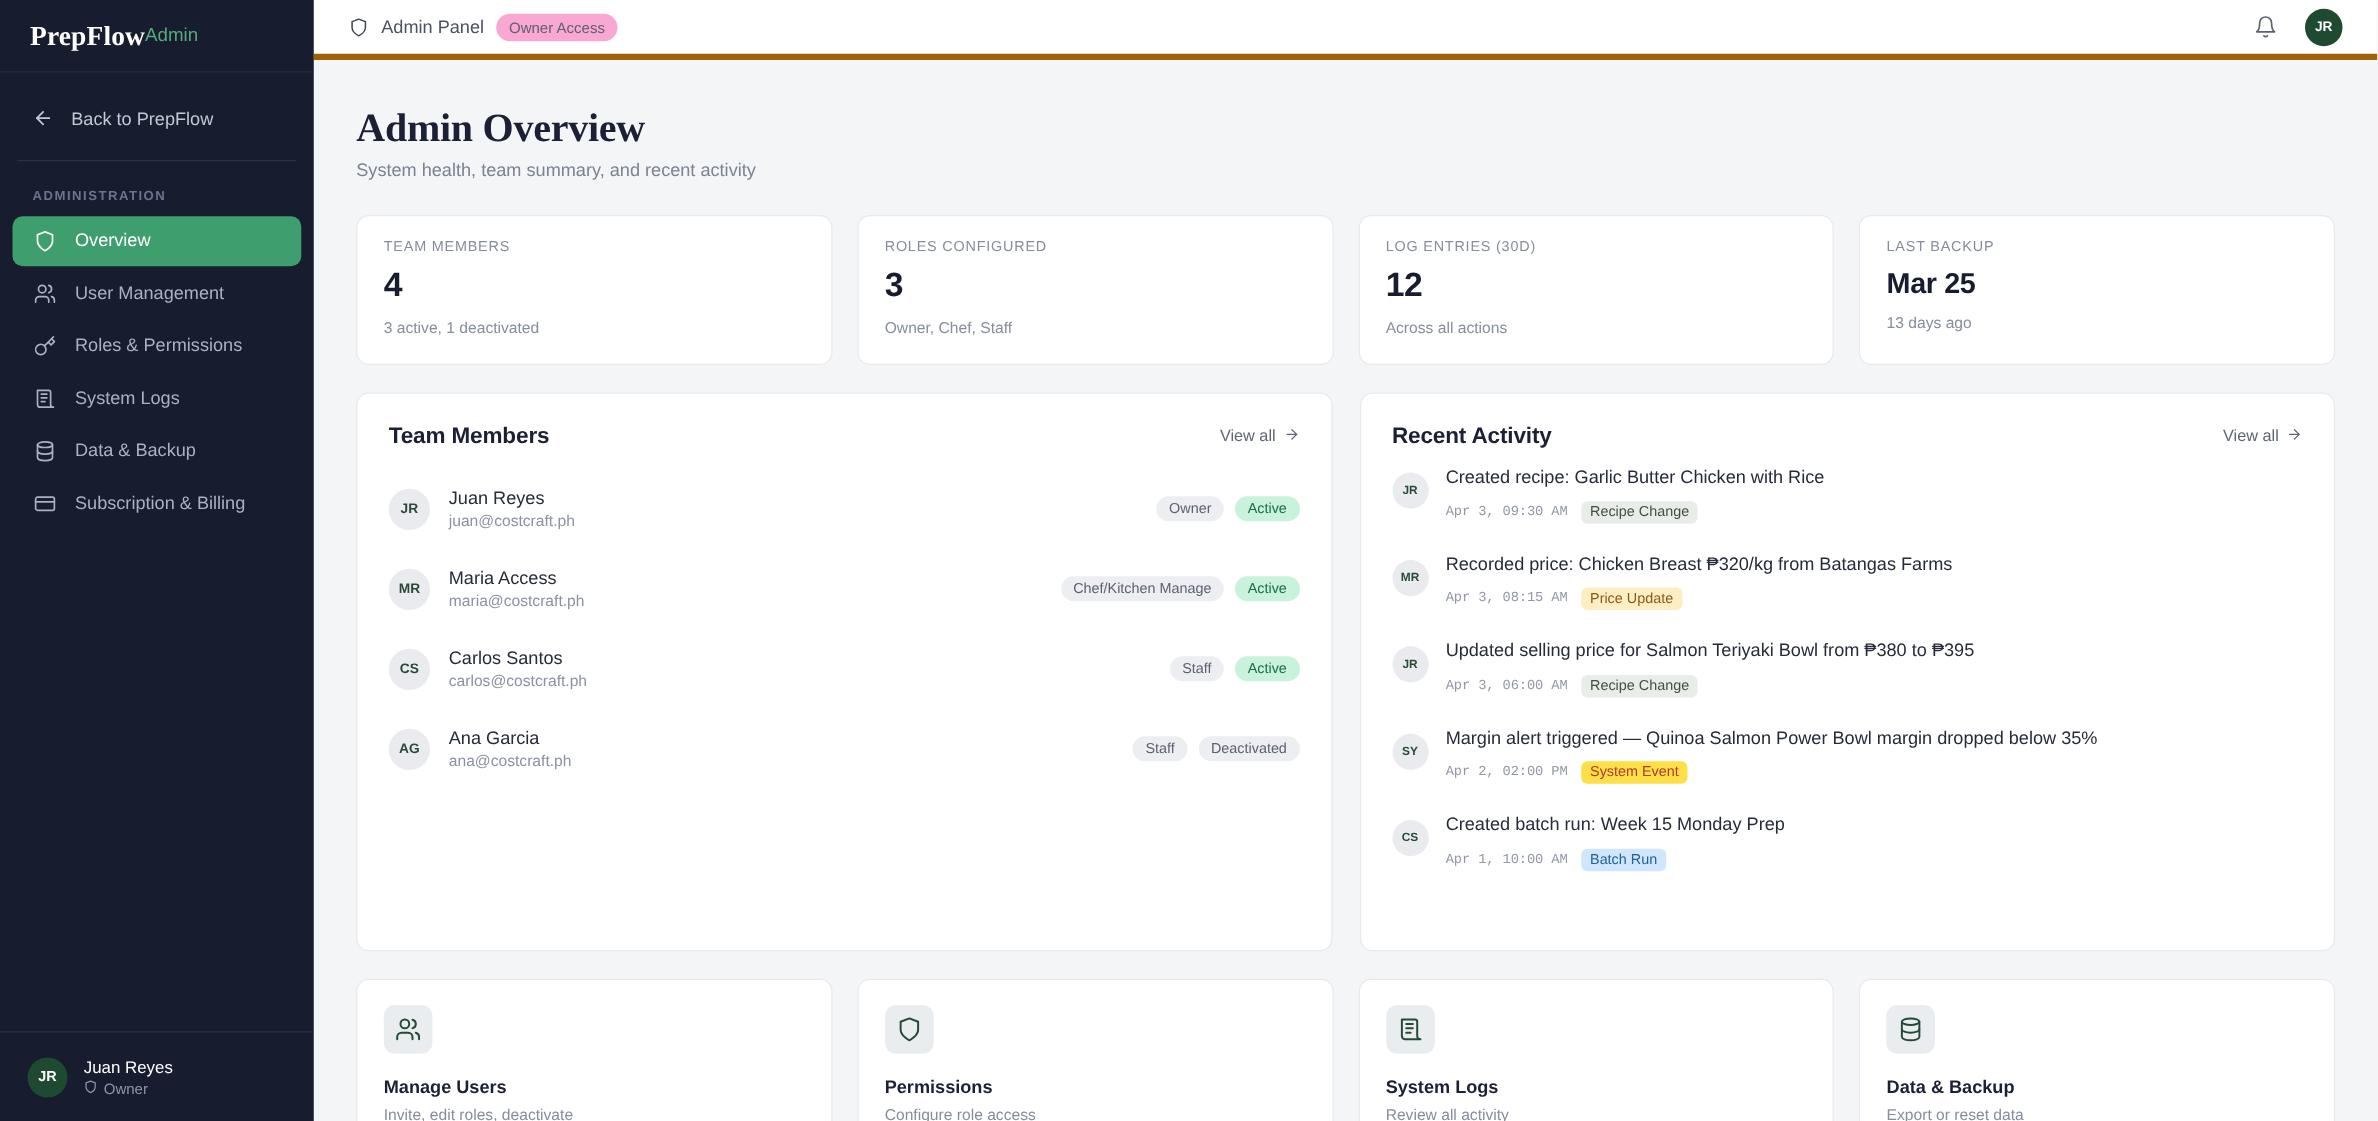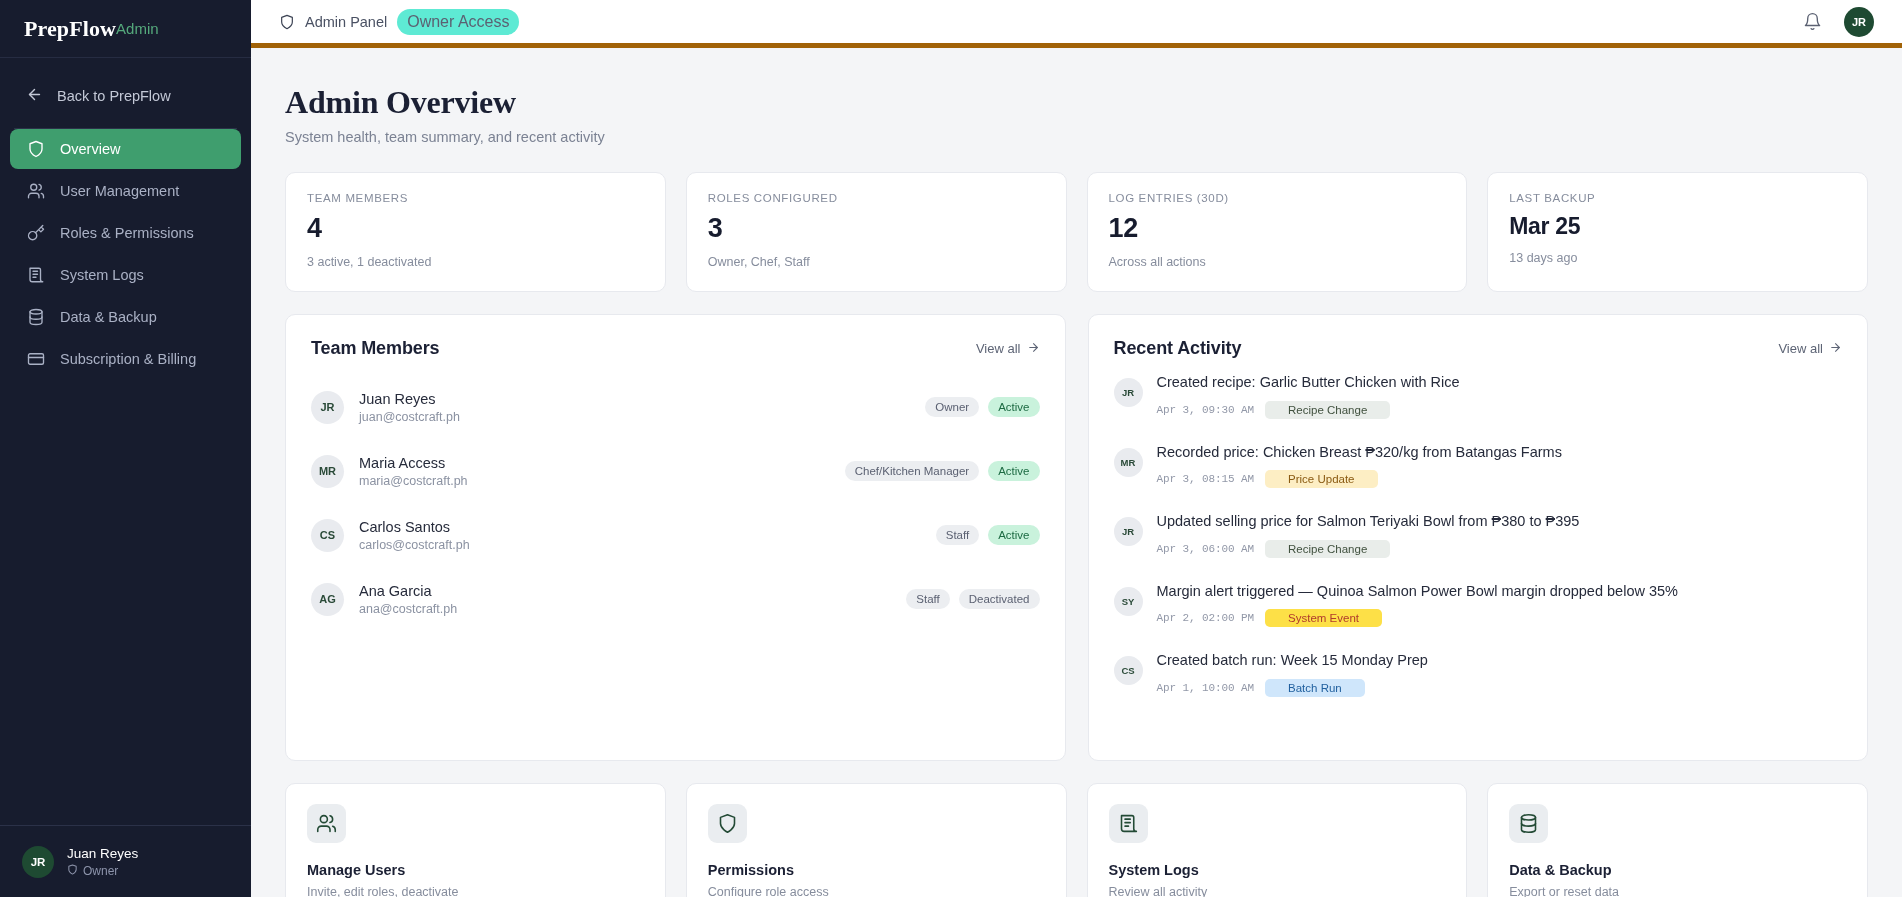--- a/index.html
+++ b/index.html
@@ -73,22 +73,22 @@
   
   .main { flex: 1 1 auto; height: 897px; display: flex; flex-direction: column; background: #f4f5f7; overflow: hidden; }
   .topbar {
     height: 48px; flex: 0 0 48px; background: #ffffff;
     border-bottom: 5px solid #a16207;
     display: flex; align-items: center; padding: 0 28px;
   }
   .topbar-left { display: flex; align-items: center; gap: 10px; }
   .topbar-title { font-size: 14.5px; color: #4a5163; }
   .pill-gray {
-    background: #5eead4; color: #5b6172;
-    font-size: 16px; padding: 4px 10px; border-radius: 999px;
+    background: #f9a8d4; color: #5b6172;
+    font-size: 12px; padding: 4px 10px; border-radius: 999px;
   }
   .topbar-right { margin-left: auto; display: flex; align-items: center; gap: 22px; }
   .av-green {
     width: 30px; height: 30px; border-radius: 50%;
     background: #1e4a32; color: #ffffff;
     display: flex; align-items: center; justify-content: center;
     font-size: 11px; font-weight: 700;
   }
 
   .content { flex: 1 1 auto; padding: 36px 34px 0 34px; overflow: hidden; }
@@ -150,21 +150,21 @@
     display: flex; align-items: center; justify-content: center;
     font-size: 9.5px; font-weight: 600;
   }
   .act-body { margin-left: 14px; }
   .act-text { font-size: 14.5px; color: #262b3b; line-height: 1.35; }
   .act-meta { display: flex; align-items: center; gap: 11px; margin-top: 8px; }
   .act-time {
     font-family: "Liberation Mono", monospace;
     font-size: 11px; color: #9298a8; letter-spacing: -.1px;
   }
-  .tag { font-size: 11.5px; padding: 3px 23px; border-radius: 5px; white-space: nowrap; }
+  .tag { font-size: 11.5px; padding: 3px 7px; border-radius: 5px; white-space: nowrap; }
   .tag-recipe { background: #e9edea; color: #41513f; }
   .tag-price { background: #fdeec4; color: #8a5a12; }
   .tag-system { background: #fde047; color: #b03a2c; }
   .tag-batch { background: #cfe6fb; color: #1f5f9e; }
 
   .quick-grid {
     display: grid; grid-template-columns: repeat(4, 1fr); gap: 20px; margin-top: 22px;
   }
   .quick-card { padding: 20px 21px 24px 21px; height: 130px; cursor: pointer; }
   .quick-ico {
@@ -190,20 +190,21 @@
       <span>
         <svg width="17" height="17" viewBox="0 0 24 24" fill="none" stroke="currentColor" stroke-width="2" stroke-linecap="round" stroke-linejoin="round">
             <line x1="19" y1="12" x2="5" y2="12"></line>
             <polyline points="12 19 5 12 12 5"></polyline>
           </svg>
       </span>
       <span>Back to PrepFlow</span>
     </div>
     <div class="side-divider"></div>
 
+    <div class="side-section-label">ADMINISTRATION</div>
 
     <nav class="nav">
       <div class="nav-item active">
         <span class="ico">
           <svg width="18" height="18" viewBox="0 0 24 24" fill="none" stroke="currentColor" stroke-width="1.8" stroke-linecap="round" stroke-linejoin="round">
               <path d="M12 22s8-4 8-10V5l-8-3-8 3v7c0 6 8 10 8 10z"></path>
             </svg>
         </span>
         <span>Overview</span>
       </div>
@@ -361,21 +362,21 @@
               </div>
             </div>
 
             <div class="member-row">
               <div class="av-gray">MR</div>
               <div class="member-info">
                 <div class="member-name">Maria Access</div>
                 <div class="member-mail">maria@costcraft.ph</div>
               </div>
               <div class="member-badges">
-                <span class="badge badge-gray">Chef/Kitchen Manager</span>
+                <span class="badge badge-gray">Chef/Kitchen Manage</span>
                 <span class="badge badge-green">Active</span>
               </div>
             </div>
 
             <div class="member-row">
               <div class="av-gray">CS</div>
               <div class="member-info">
                 <div class="member-name">Carlos Santos</div>
                 <div class="member-mail">carlos@costcraft.ph</div>
               </div>

